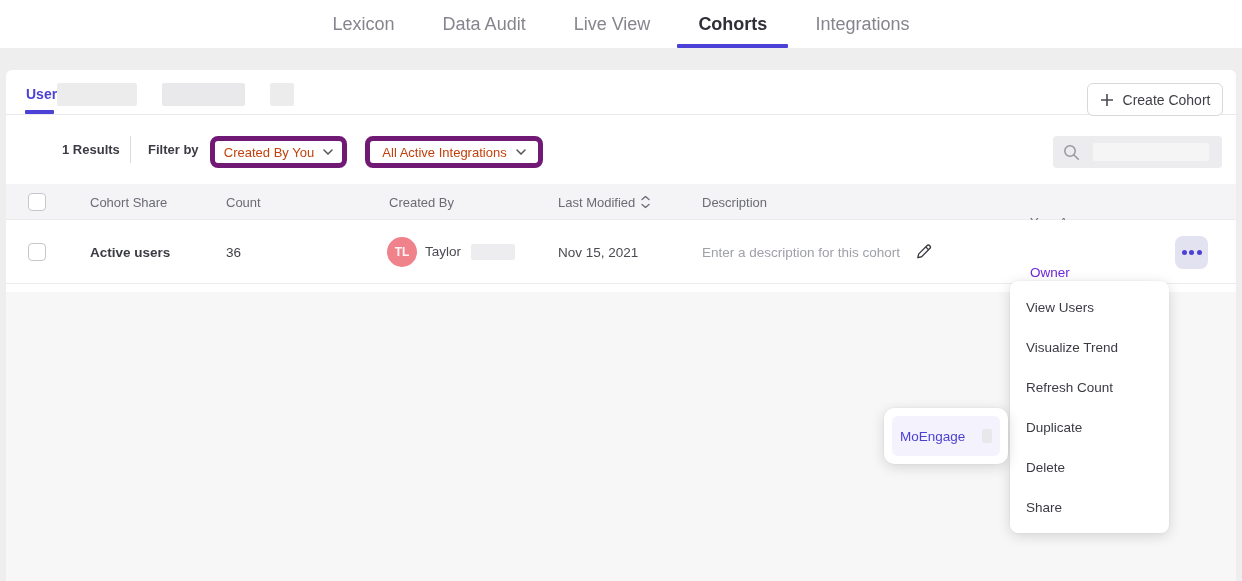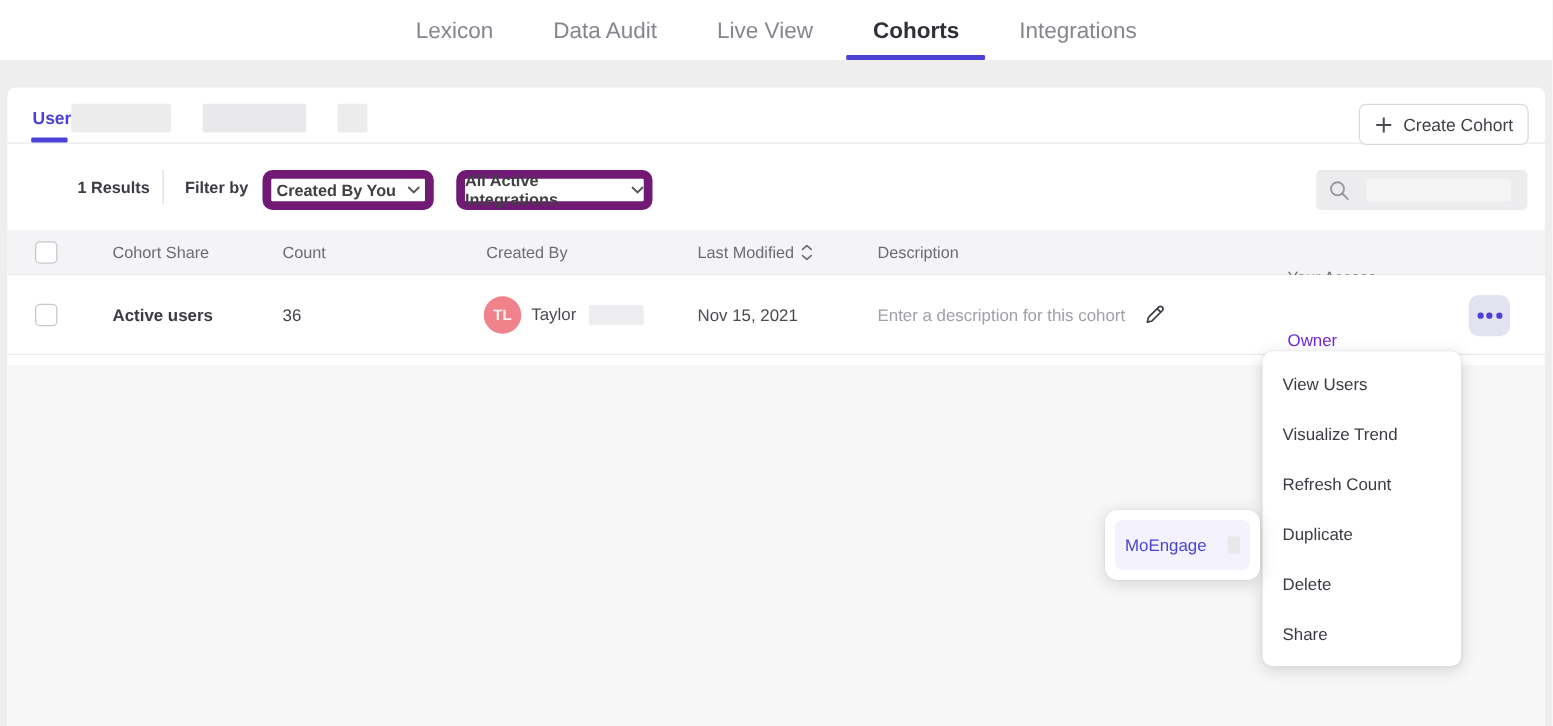--- a/index.html
+++ b/index.html
@@ -48,26 +48,26 @@
     border:1px solid #d8d8dc; border-radius:6px; background:#fff;
     display:flex; align-items:center; justify-content:center; gap:9px;
     font-size:14px; color:#3f3f47; cursor:pointer;
   }
   
   .filterbar { position:relative; height:69px; }
   .results { position:absolute; left:56px; top:27px; font-size:13px; font-weight:600; color:#3b3b44; }
   .vdivider { position:absolute; left:124px; top:21px; width:1px; height:27px; background:#dcdcdf; }
   .filterby { position:absolute; left:142px; top:27px; font-size:13px; font-weight:600; color:#3b3b44; }
   .dropdown {
-    position:absolute; top:21px; height:32px; border:7px solid #701a75; border-radius:8px;
+    position:absolute; top:21px; height:32px; border:5px solid #701a75; border-radius:8px;
     background:#fff; display:flex; align-items:center; justify-content:center; gap:9px;
-    font-size:13px; font-weight:700; color:#404040; cursor:pointer;
+    font-size:13px; font-weight:400; color:#c2410c; cursor:pointer;
   }
   .dd-created { left:204px; width:137px; }
-  .dd-integrations { left:359px; width:157px; }
+  .dd-integrations { left:359px; width:178px; }
   .searchbox {
     position:absolute; left:1047px; top:21px; width:169px; height:32px;
     background:#ececee; border-radius:4px; display:flex; align-items:center; cursor:text;
   }
   .searchbox svg { margin-left:10px; }
   .search-redact { margin-left:13px; width:116px; height:18px; background:#f5f5f6; border-radius:2px; }
   
   .thead {
     position:relative; height:36px; background:#f4f4f6; border-bottom:1px solid #ebebed;
     font-size:13px; color:#6b6b75;

